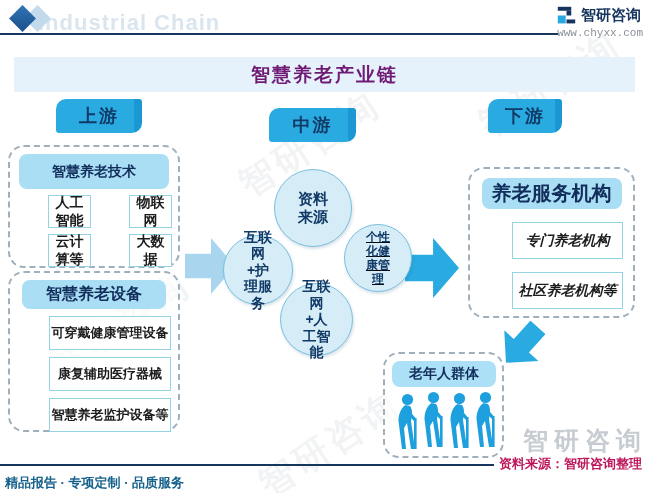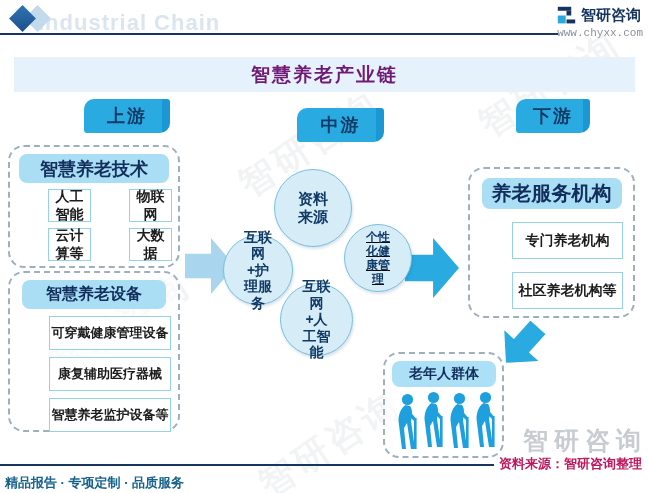--- a/index.html
+++ b/index.html
@@ -22,46 +22,46 @@
   .brand-url { position:absolute; right:6px; top:27px; font-size:11px; color:#8a8f99;
                font-family:"Liberation Mono","DejaVu Sans Mono",monospace; }
 
   
   .titlebar { position:absolute; left:14px; top:57px; width:621px; height:35px; background:#e6f2fb;
               display:flex; align-items:center; justify-content:center; }
   .titlebar span { font-size:19px; font-weight:bold; color:#701a75; letter-spacing:2px; }
 
   
   .stage-tab { position:absolute; height:34px; background:linear-gradient(to right,#29abe2 91%,#1b97d3 91%);
-               border-radius:10px 3px 10px 3px; display:flex; align-items:center; justify-content:center;margin-left:28px; }
+               border-radius:10px 3px 10px 3px; display:flex; align-items:center; justify-content:center; }
   .stage-tab span { font-size:18px; font-weight:bold; color:#123a66; letter-spacing:2px; }
   .tab-up   { left:56px;  top:99px; width:86px; }
   .tab-mid  { left:269px; top:108px; width:87px; }
   .tab-down { left:488px; top:99px; width:74px; }
 
   
   .dashed { position:absolute; border:2px dashed #9fb0bc; border-radius:16px; background:rgba(255,255,255,.6); }
   .pill { background:#aadef5; border-radius:8px; display:flex; align-items:center; justify-content:center;
           font-weight:bold; color:#122f5c; }
   .wbox { background:#fff; border:1.5px solid #93d3e3; display:flex; align-items:center; justify-content:center;
           font-weight:bold; color:#1c1c1c; text-align:center;margin-left:32px; }
 
   .box-tech { left:8px; top:145px; width:172px; height:123px; padding:7px 6px; }
-  .box-tech .pill { width:150px; height:29px; margin:0 auto 6px auto; font-size:18px; }
+  .box-tech .pill { width:150px; height:35px; margin:0 auto 6px auto; font-size:14px; }
   .tech-grid { display:grid; grid-template-columns:1fr 1fr; gap:6px; }
   .tech-grid .wbox { height:33px; font-size:14px; }
 
   .box-equip { left:8px; top:271px; width:172px; height:161px; padding:7px 7px; }
   .box-equip .pill { width:144px; height:29px; margin:0 auto 7px auto; font-size:16px; }
   .equip-col { display:flex; flex-direction:column; gap:7px; }
   .equip-col .wbox { height:34px; font-size:13px; }
 
   .box-inst { left:468px; top:167px; width:167px; height:151px; padding:9px 10px; }
   .box-inst .pill { width:140px; height:31px; margin:0 auto 13px auto; font-size:20px; }
-  .inst-col { display:flex; flex-direction:column; gap:13px; }
+  .inst-col { display:flex; flex-direction:column; gap:13px;font-style:italic; }
   .inst-col .wbox { height:37px; font-size:14px; }
 
   .box-group { left:383px; top:352px; width:121px; height:106px; padding:7px 7px; }
   .box-group .pill { width:104px; height:26px; margin:0 auto 2px auto; font-size:14px; background:#ace0f6; }
   .people { display:block; margin:0 auto; }
 
   
   .circle { position:absolute; border-radius:50%; background:#d6edf8; border:1px solid #79c0e0;
             display:flex; align-items:center; justify-content:center; box-shadow:1px 2px 3px rgba(40,90,130,.18); }
   .circle span { display:block; width:2.2em; text-align:center; font-weight:bold; color:#123a66;

